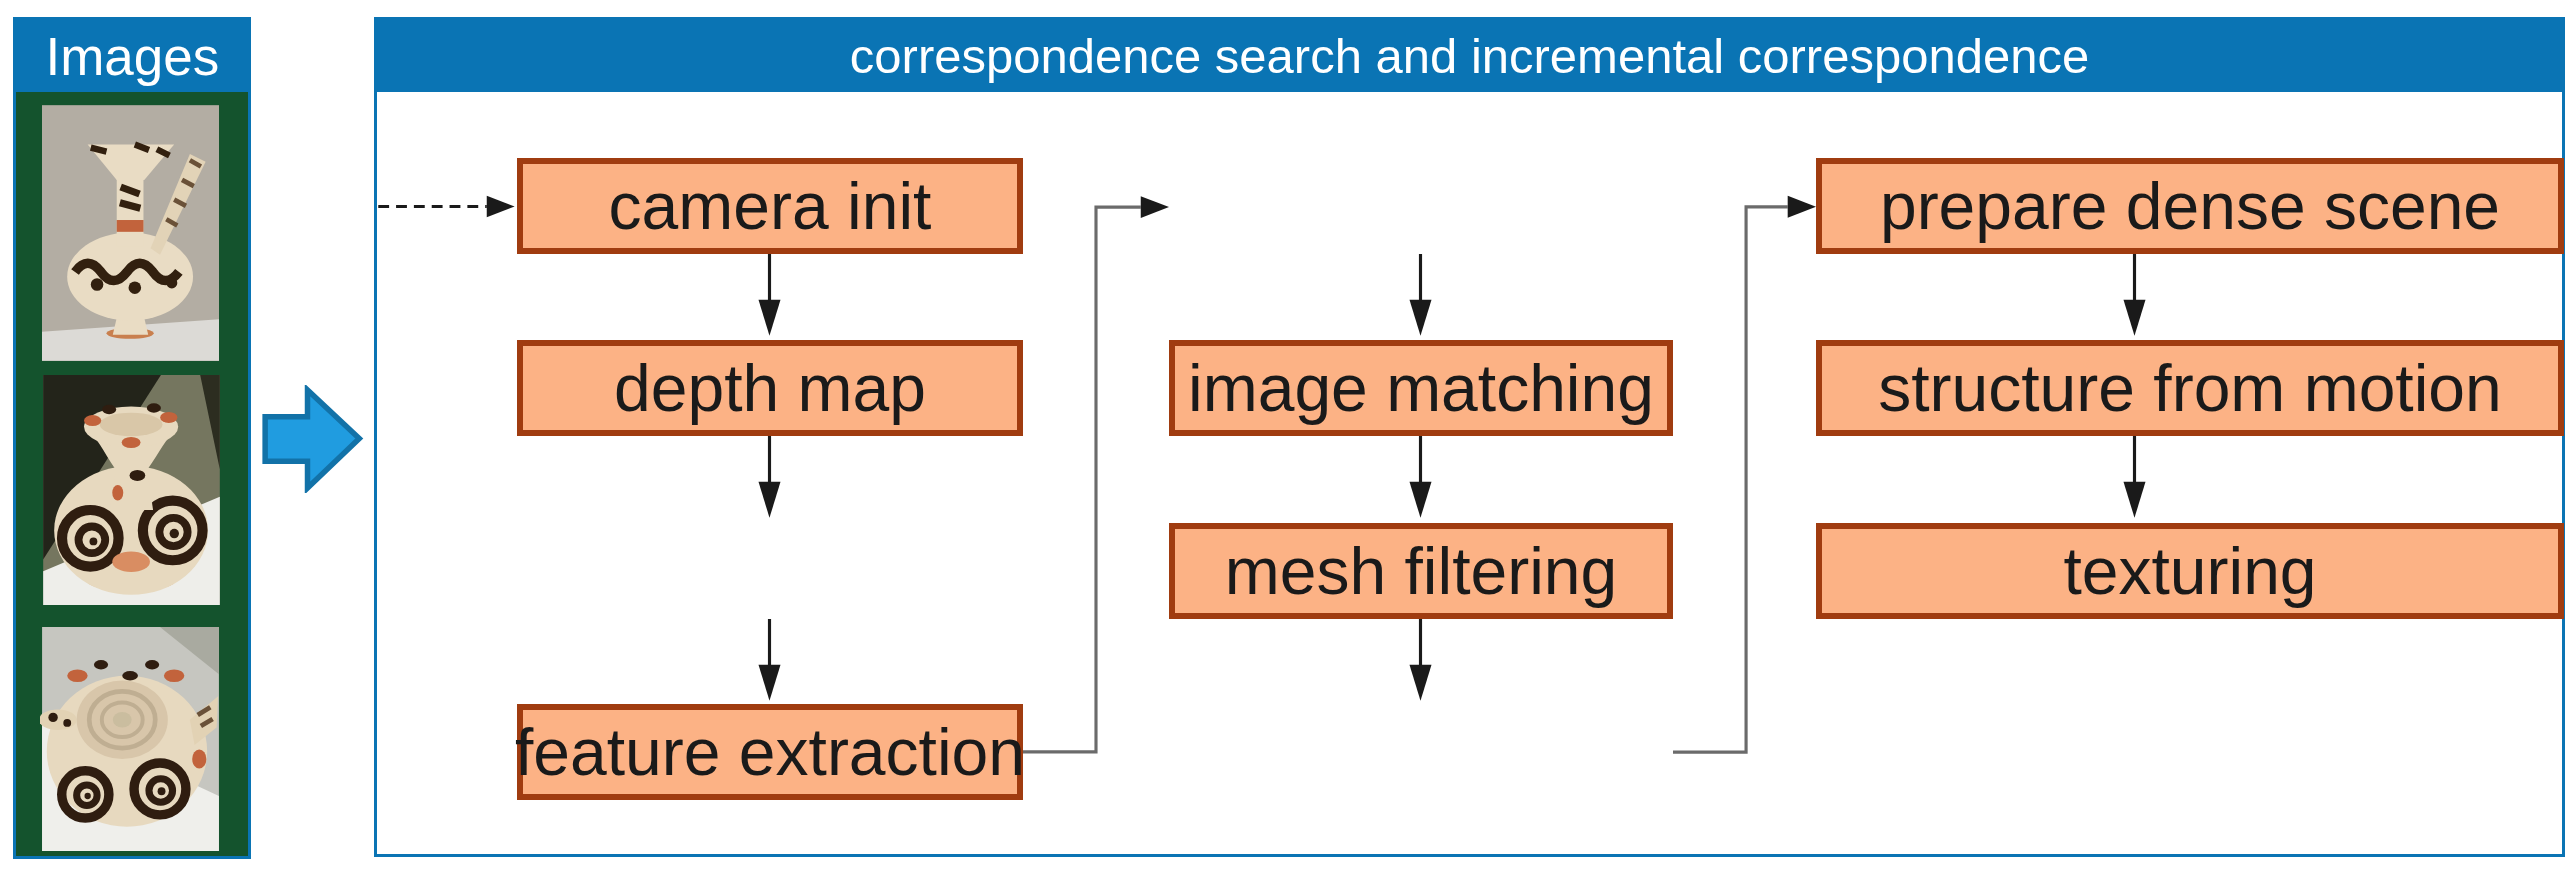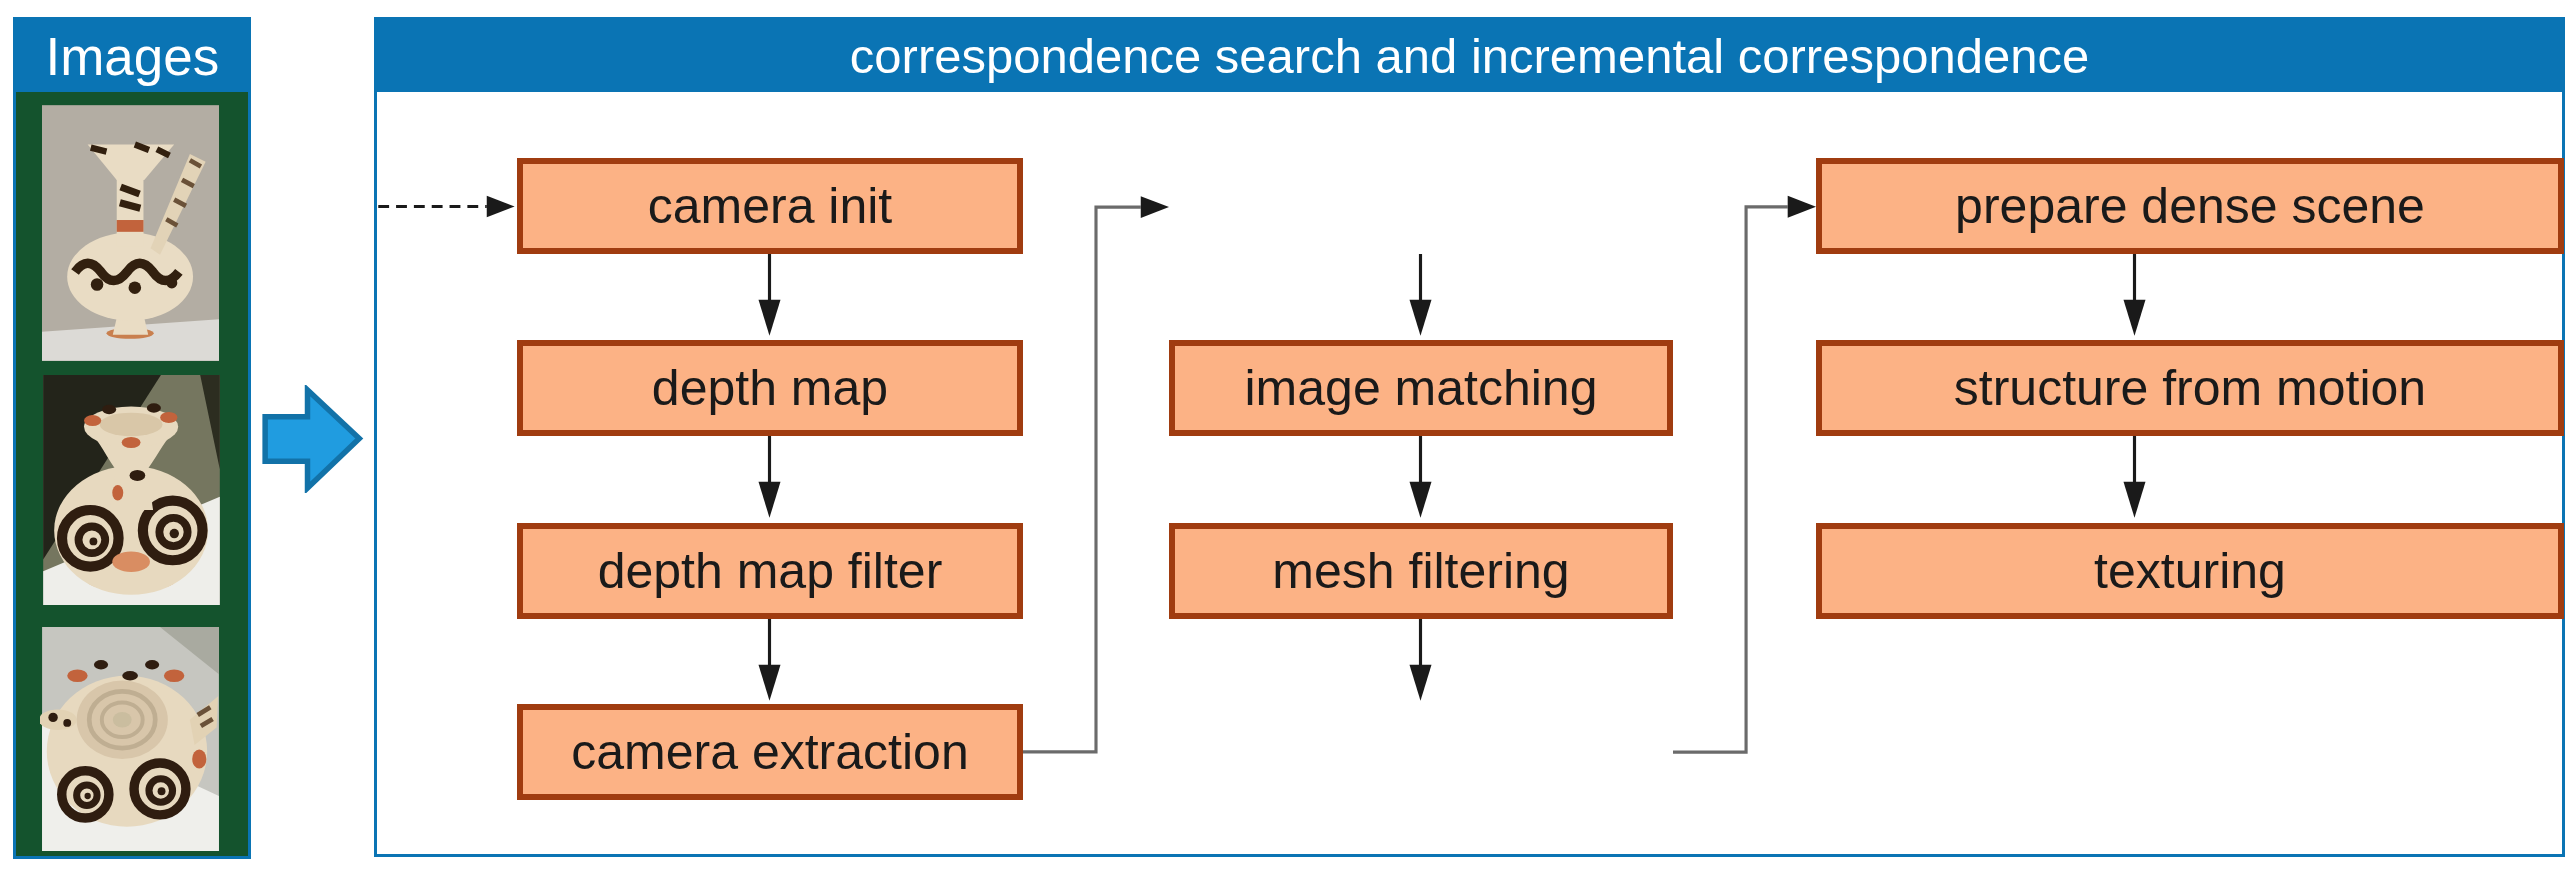--- a/index.html
+++ b/index.html
@@ -37,21 +37,21 @@
   .main-header{
     position:absolute;left:0;top:0;right:0;height:72px;
     background:var(--panel-blue,#0a74b4);
     color:#ffffff;font-size:49px;
     display:flex;align-items:center;justify-content:center;
   }
   .node{
     position:absolute;height:96px;box-sizing:border-box;
     background:var(--node-fill,#fcb285);
     border:6.3px solid var(--node-border,#a03c10);
-    color:#1a1a1a;font-size:50px;
+    color:#1a1a1a;font-size:66px;
     display:flex;align-items:center;justify-content:center;
     white-space:nowrap;
   }
   .c1{left:140px;width:506px;}
   .c2{left:792px;width:504px;}
   .c3{left:1439px;width:748px;}
   .r1{top:138px;} .r2{top:320px;} .r3{top:503px;} .r4{top:684px;}
   .conn{position:absolute;}
 </style>
 </head>
@@ -152,22 +152,21 @@
     <span>correspondence search and incremental correspondence</span>
   </div>
 
   <svg class="conn" style="left:0;top:171px" width="142" height="31" viewBox="0 0 180 40">
     <line x1="0" y1="20" x2="140" y2="20" stroke="#1a1a1a" stroke-width="4" stroke-dasharray="14 9"></line>
     <polygon points="140,6 140,34 176,20" fill="#1a1a1a"></polygon>
   </svg>
 
   <div class="node c1 r1">camera init</div>
   <div class="node c1 r2">depth map</div>
-  <div class="node c1 r3">depth map filter</div>
-  <div class="node c1 r4">camera extraction</div>
+  <div class="node c1 r4">feature extraction</div>
 
   <div class="node c2 r2">image matching</div>
   <div class="node c2 r3">mesh filtering</div>
 
   <div class="node c3 r1">prepare dense scene</div>
   <div class="node c3 r2">structure from motion</div>
   <div class="node c3 r3">texturing</div>
 
   <svg class="conn" style="left:375px;top:234px" width="35" height="85" viewBox="0 0 44 108">
     <line x1="22" y1="0" x2="22" y2="64" stroke="#1a1a1a" stroke-width="4"></line>

